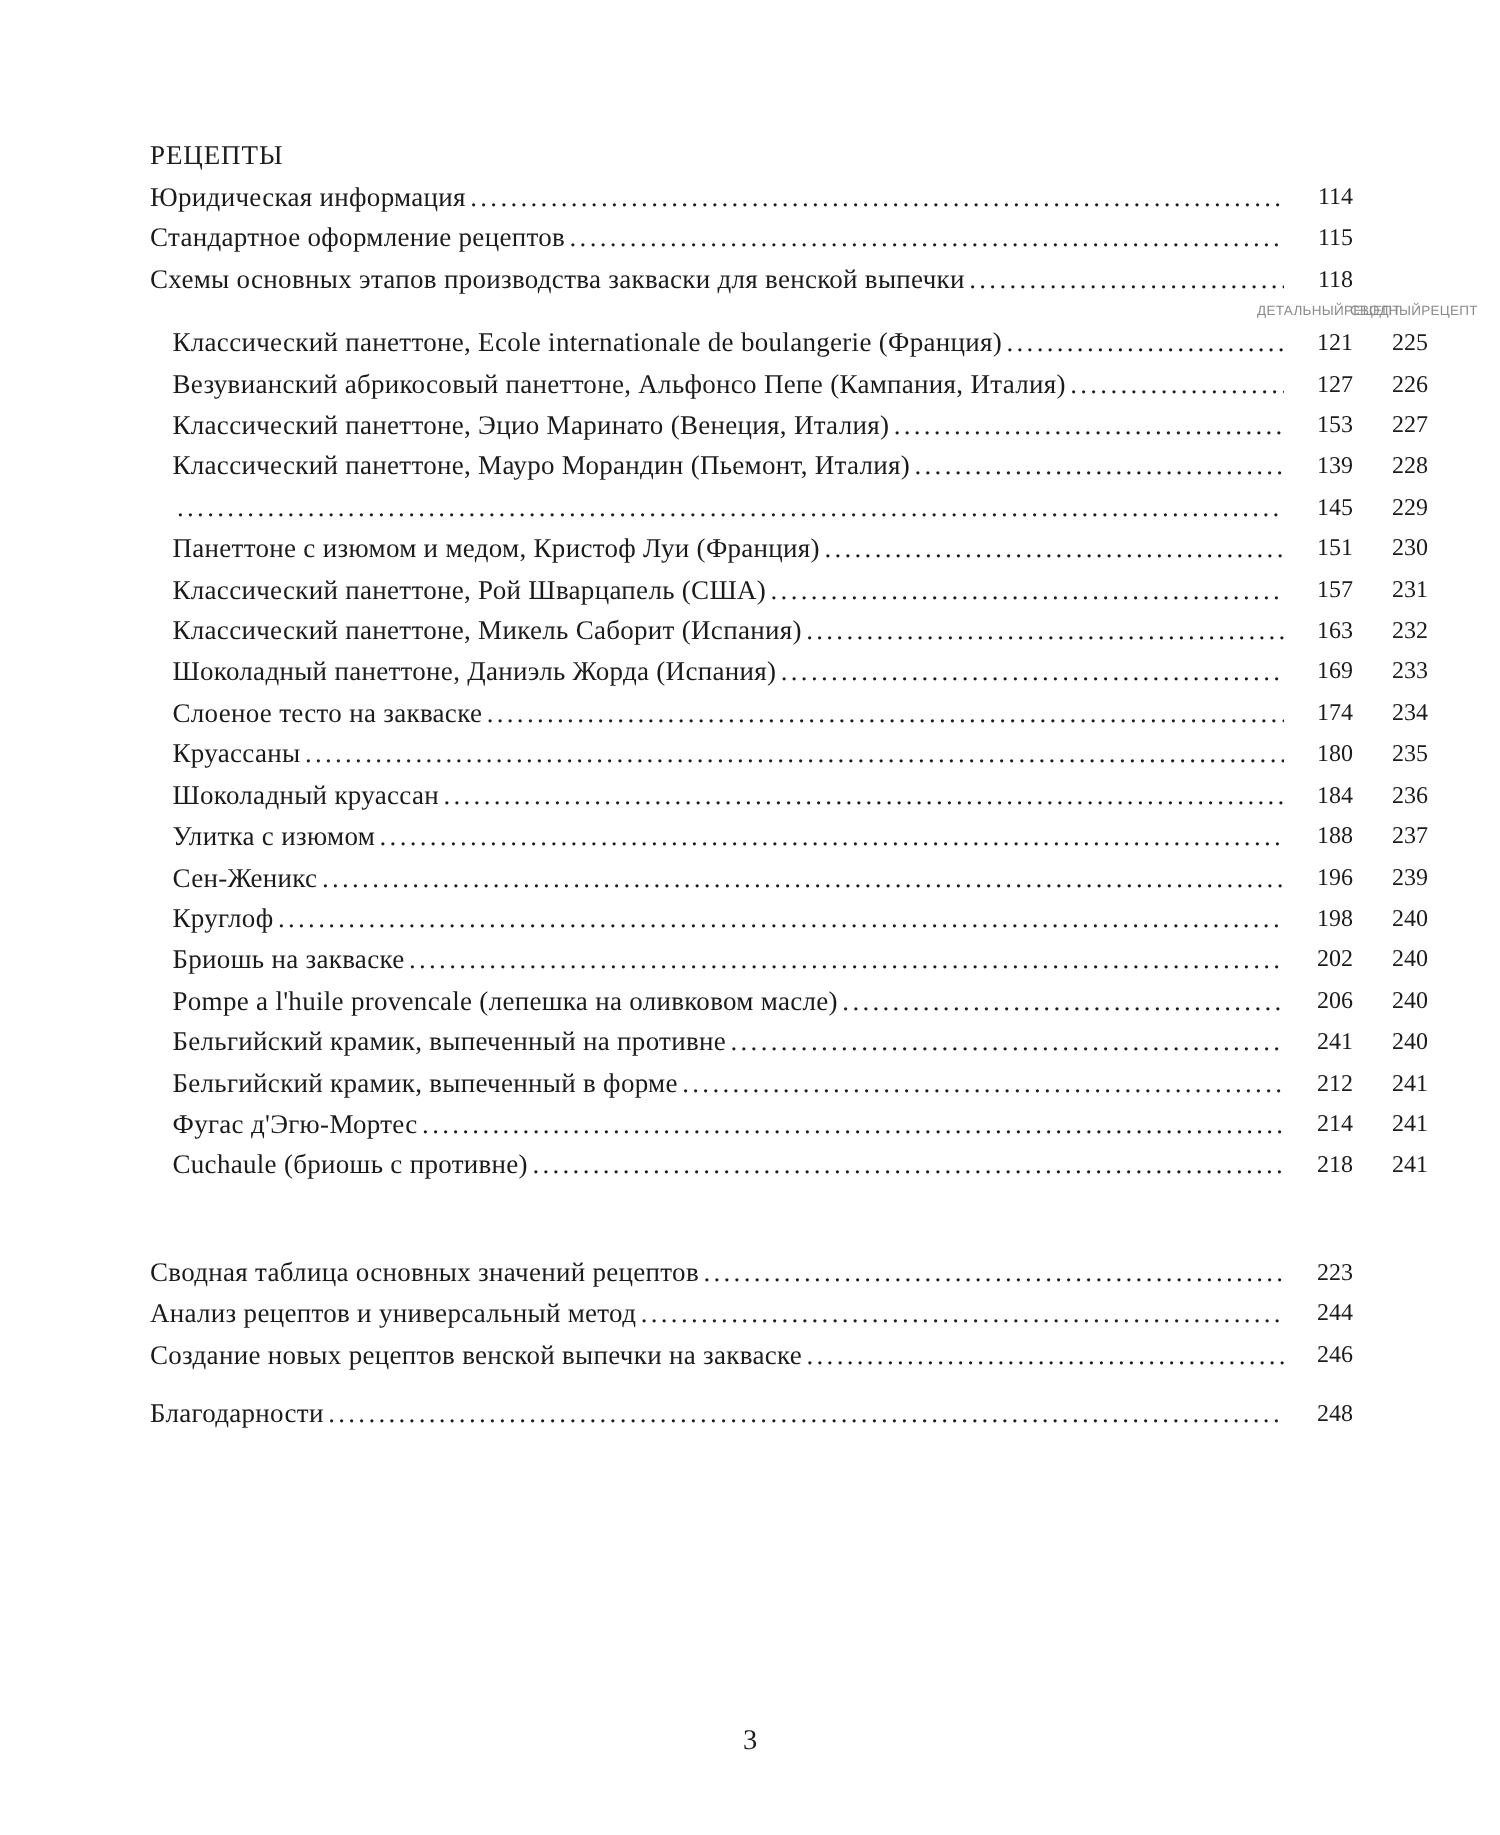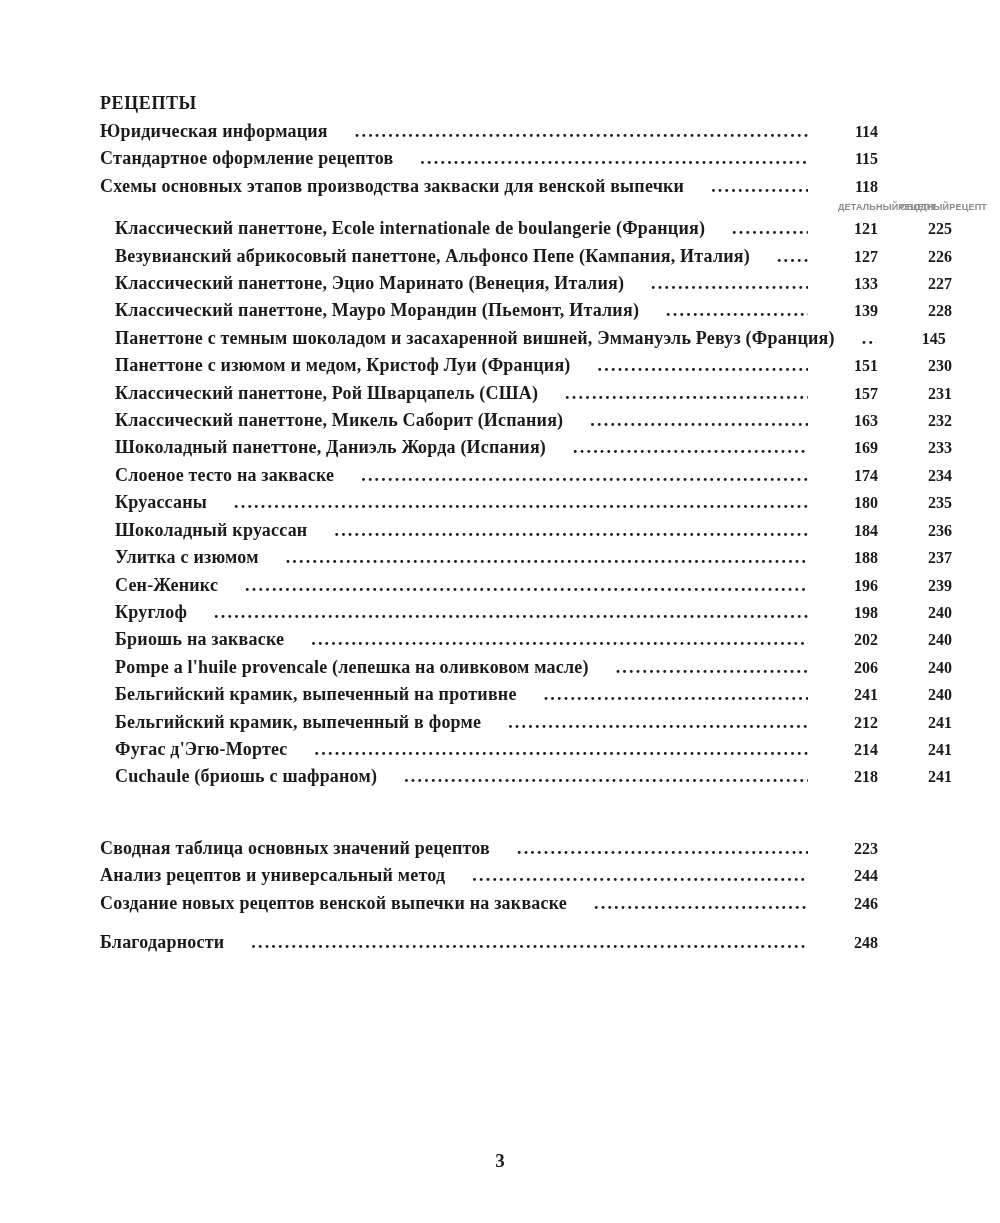--- a/index.html
+++ b/index.html
@@ -8,34 +8,32 @@
     background: #ffffff;
     color: #1b1b1b;
     font-family: "Liberation Serif", "DejaVu Serif", serif;
     position: relative;
     overflow: hidden;
   }
   .page {
     position: absolute; inset: 0;
     padding: 92px 48px 16px 100px;
     box-sizing: border-box;
-    font-weight: bold;
   }
   .section-title {
     font-size: 18px;
     line-height: 22px;
     letter-spacing: 0.6px;
   }
   .row {
     display: flex;
     align-items: flex-end;
     line-height: 27.4px;
     font-size: 18px;
     overflow: hidden;
-    gap: 24px;
   }
   .row .title {
     flex: 0 0 auto;
     white-space: nowrap;
     letter-spacing: 0.2px;
   }
   .leader {
     flex: 1 1 0;
     min-width: 14px;
     overflow: hidden;
@@ -131,33 +129,32 @@
   <div class="row indent">
     <span class="title">Везувианский абрикосовый панеттоне, Альфонсо Пепе (Кампания, Италия)</span>
     <span class="leader"></span>
     <span class="num col1">127</span>
     <span class="num col2">226</span>
   </div>
 
   <div class="row indent">
     <span class="title">Классический панеттоне, Эцио Маринато (Венеция, Италия)</span>
     <span class="leader"></span>
-    <span class="num col1">133</span>
+    <span class="num col1">153</span>
     <span class="num col2">227</span>
   </div>
 
   <div class="row indent">
     <span class="title">Классический панеттоне, Мауро Морандин (Пьемонт, Италия)</span>
     <span class="leader"></span>
     <span class="num col1">139</span>
     <span class="num col2">228</span>
   </div>
 
   <div class="row indent">
-    <span class="title">Панеттоне с темным шоколадом и засахаренной вишней, Эммануэль Ревуз (Франция)</span>
     <span class="leader"></span>
     <span class="num col1">145</span>
     <span class="num col2">229</span>
   </div>
 
   <div class="row indent">
     <span class="title">Панеттоне с изюмом и медом, Кристоф Луи (Франция)</span>
     <span class="leader"></span>
     <span class="num col1">151</span>
     <span class="num col2">230</span>
@@ -256,21 +253,21 @@
   </div>
 
   <div class="row indent">
     <span class="title">Фугас д'Эгю-Мортес</span>
     <span class="leader"></span>
     <span class="num col1">214</span>
     <span class="num col2">241</span>
   </div>
 
   <div class="row indent">
-    <span class="title">Cuchaule (бриошь с шафраном)</span>
+    <span class="title">Cuchaule (бриошь с противне)</span>
     <span class="leader"></span>
     <span class="num col1">218</span>
     <span class="num col2">241</span>
   </div>
 </div>
 
   <div class="back-list" id="back-list">
   <div class="row">
     <span class="title">Сводная таблица основных значений рецептов</span>
     <span class="leader"></span>

